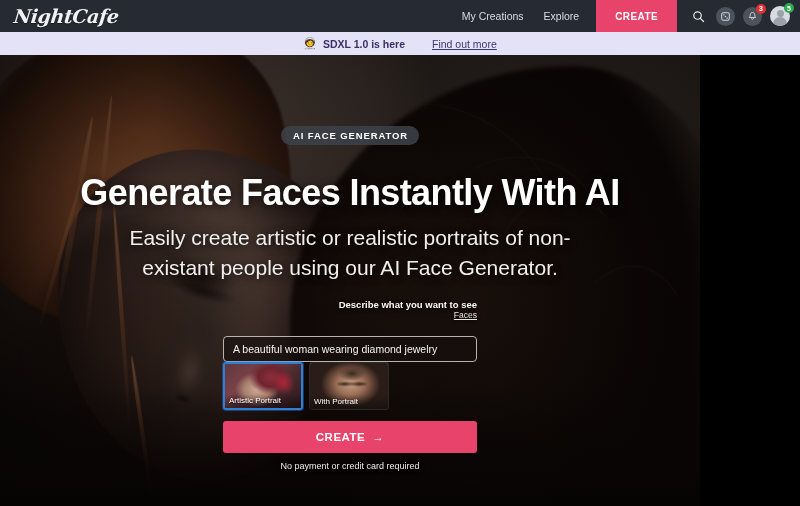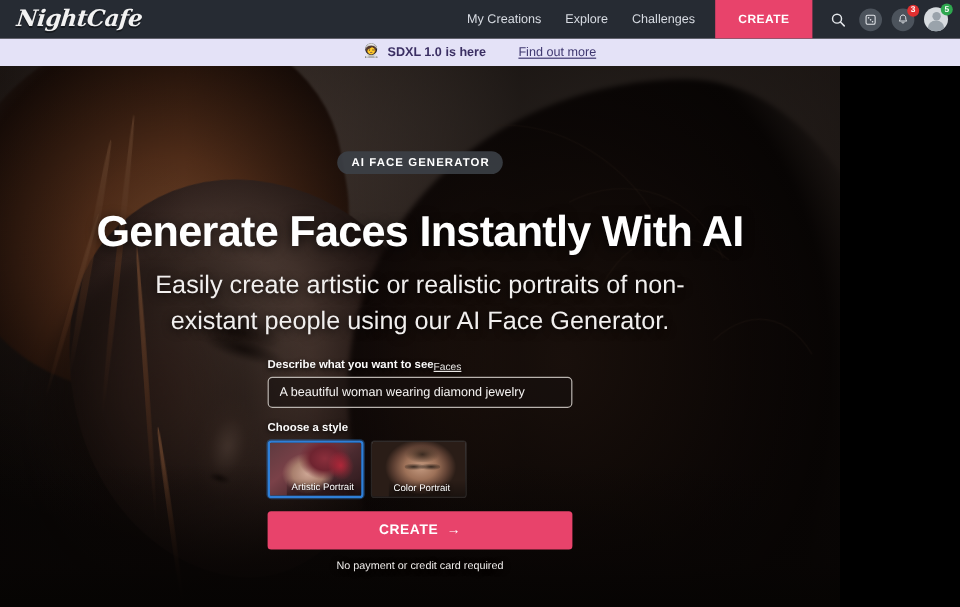--- a/index.html
+++ b/index.html
@@ -273,22 +273,23 @@
     text-shadow: 0 2px 8px rgba(0,0,0,.8);
     max-width: 470px;
   }
 
   
   .form {
     width: 254px;
     margin-top: 17px;
   }
   .row-label {
-    display: flex; align-items: flex-end; justify-content: flex-start;
-    margin-bottom: 4px;
+    display: flex; align-items: flex-end; justify-content: flex-end;
+    margin-bottom: 16px;
+    flex-direction: column;
   }
   .field-label {
     color: #fbfafa; font-size: 9.5px; font-weight: 700;
     text-shadow: 0 1px 4px rgba(0,0,0,.9);
   }
   .random-link {
     color: #e9e6e4; font-size: 8.5px;
     text-decoration: underline;
     cursor: pointer;
     text-shadow: 0 1px 4px rgba(0,0,0,.9);
@@ -361,21 +362,21 @@
     border-radius: 50% 50% 40% 40%;
   }
   .thumb-color::after {
     content: ""; position: absolute;
     left: 27px; top: 17px; width: 30px; height: 8px;
     background: radial-gradient(50% 50% at 26% 50%, rgba(25,18,14,.8), rgba(25,18,14,0) 70%),
                 radial-gradient(50% 50% at 74% 50%, rgba(25,18,14,.8), rgba(25,18,14,0) 70%);
     border-radius: 50%;
   }
   .style-caption {
-    position: absolute; left: 14px; right: 0; bottom: 0;
+    position: absolute; left: 0; right: 0; bottom: 0;
     padding: 2px 4px 3px 4px;
     color: #ffffff;
     font-size: 8px;
     text-shadow: 0 1px 3px rgba(0,0,0,.95);
     background: linear-gradient(180deg, rgba(0,0,0,0) 0%, rgba(0,0,0,.38) 100%);
     white-space: nowrap;
   }
 
   .create-main {
     margin-top: 11px;
@@ -401,21 +402,20 @@
 </style>
 </head>
 <body>
 
 <div class="header">
   <div class="logo">NightCafe</div>
 
   <div class="nav">
     <div class="nav-link">My Creations</div>
     <div class="nav-link">Explore</div>
-    <div class="nav-link">Challenges</div>
     <div class="create-btn-top">CREATE</div>
 
     <div class="icons">
       <div class="icon-btn">
         <svg width="13" height="13" viewBox="0 0 16 16" aria-hidden="true">
           <circle cx="6.8" cy="6.8" r="4.6" fill="none" stroke="#e3e6ea" stroke-width="1.5"></circle>
           <line x1="10.3" y1="10.3" x2="14.2" y2="14.2" stroke="#e3e6ea" stroke-width="1.6" stroke-linecap="round"></line>
         </svg>
       </div>
 
@@ -481,30 +481,29 @@
 
     <div class="form">
       <div class="row-label">
         <span class="field-label">Describe what you want to see</span>
         <span class="random-link">Faces</span>
       </div>
 
       <input class="prompt-input" type="text" value="A beautiful woman wearing diamond jewelry" placeholder="Describe what you want to see" style="">
       
 
-      <div class="field-label styles-label">Choose a style</div>
 
       <div class="style-row">
         <div class="style-card selected">
           <div class="style-thumb thumb-artistic"></div>
           <div class="style-caption">Artistic Portrait</div>
         </div>
         <div class="style-card">
           <div class="style-thumb thumb-color"></div>
-          <div class="style-caption">Color Portrait</div>
+          <div class="style-caption">With Portrait</div>
         </div>
       </div>
 
       <button class="create-main">
         <span>CREATE</span>
         <span>→</span>
       </button>
 
       <div class="disclaimer">No payment or credit card required</div>
     </div>

